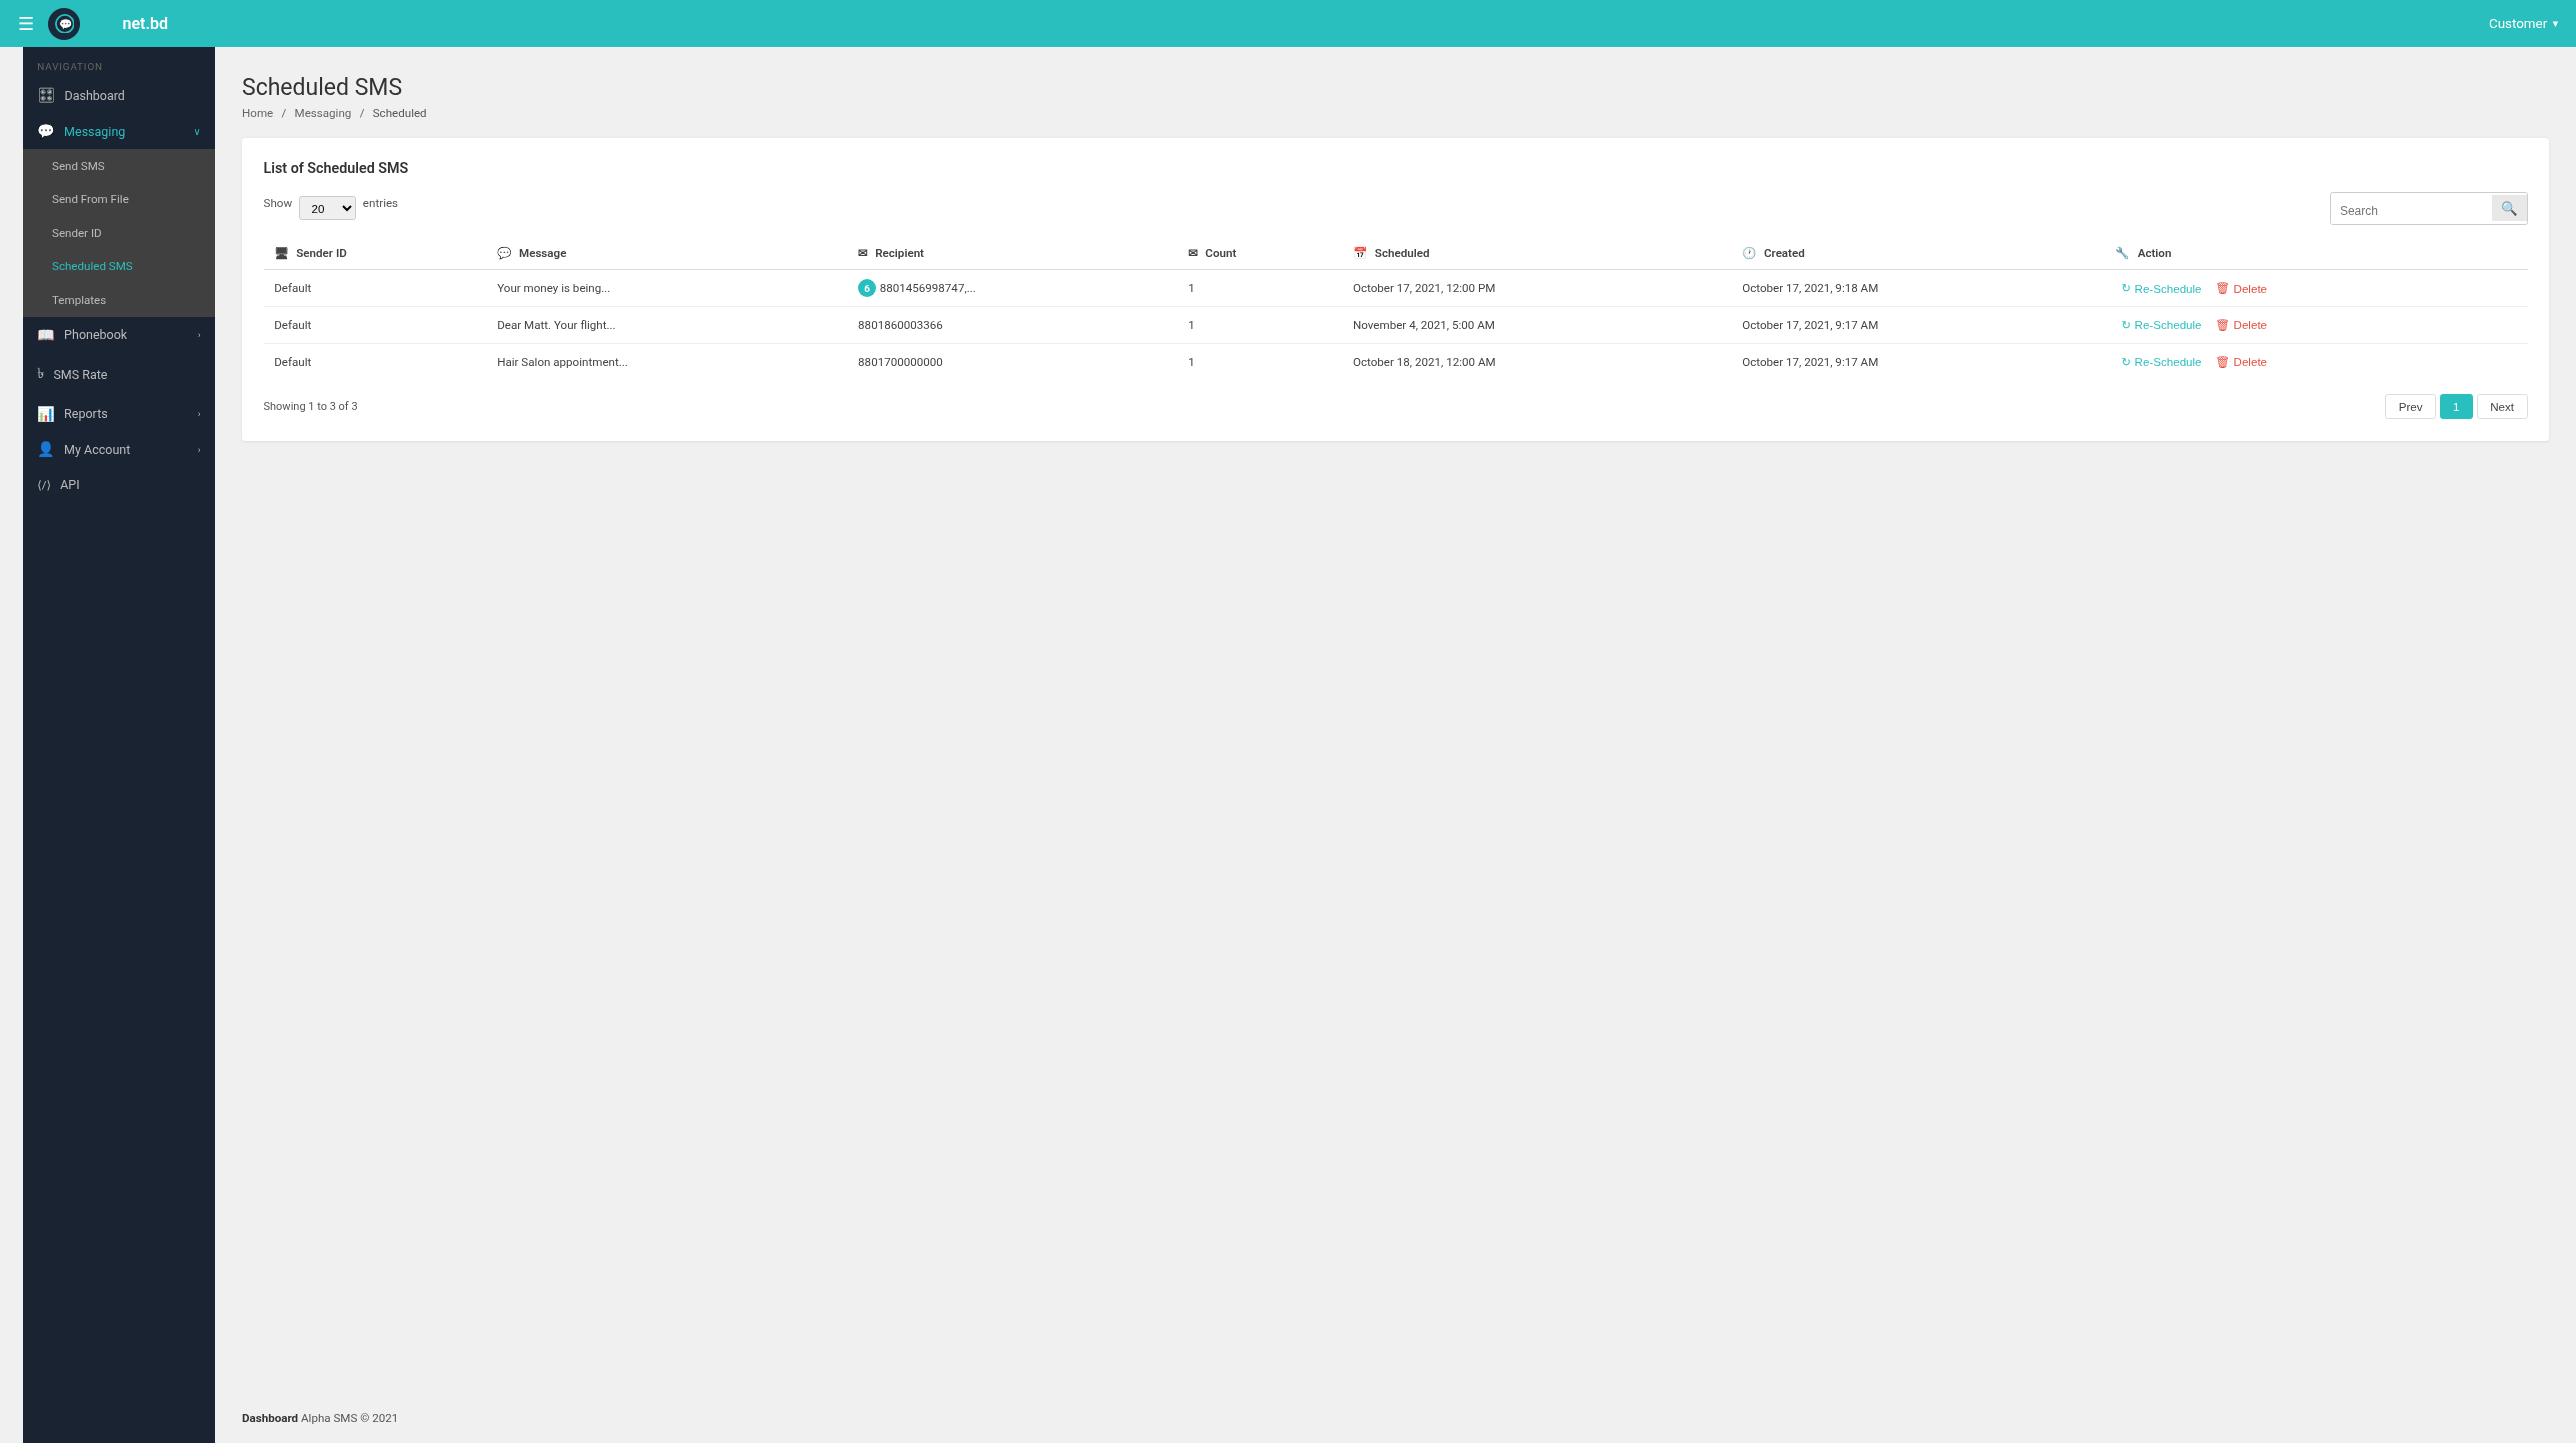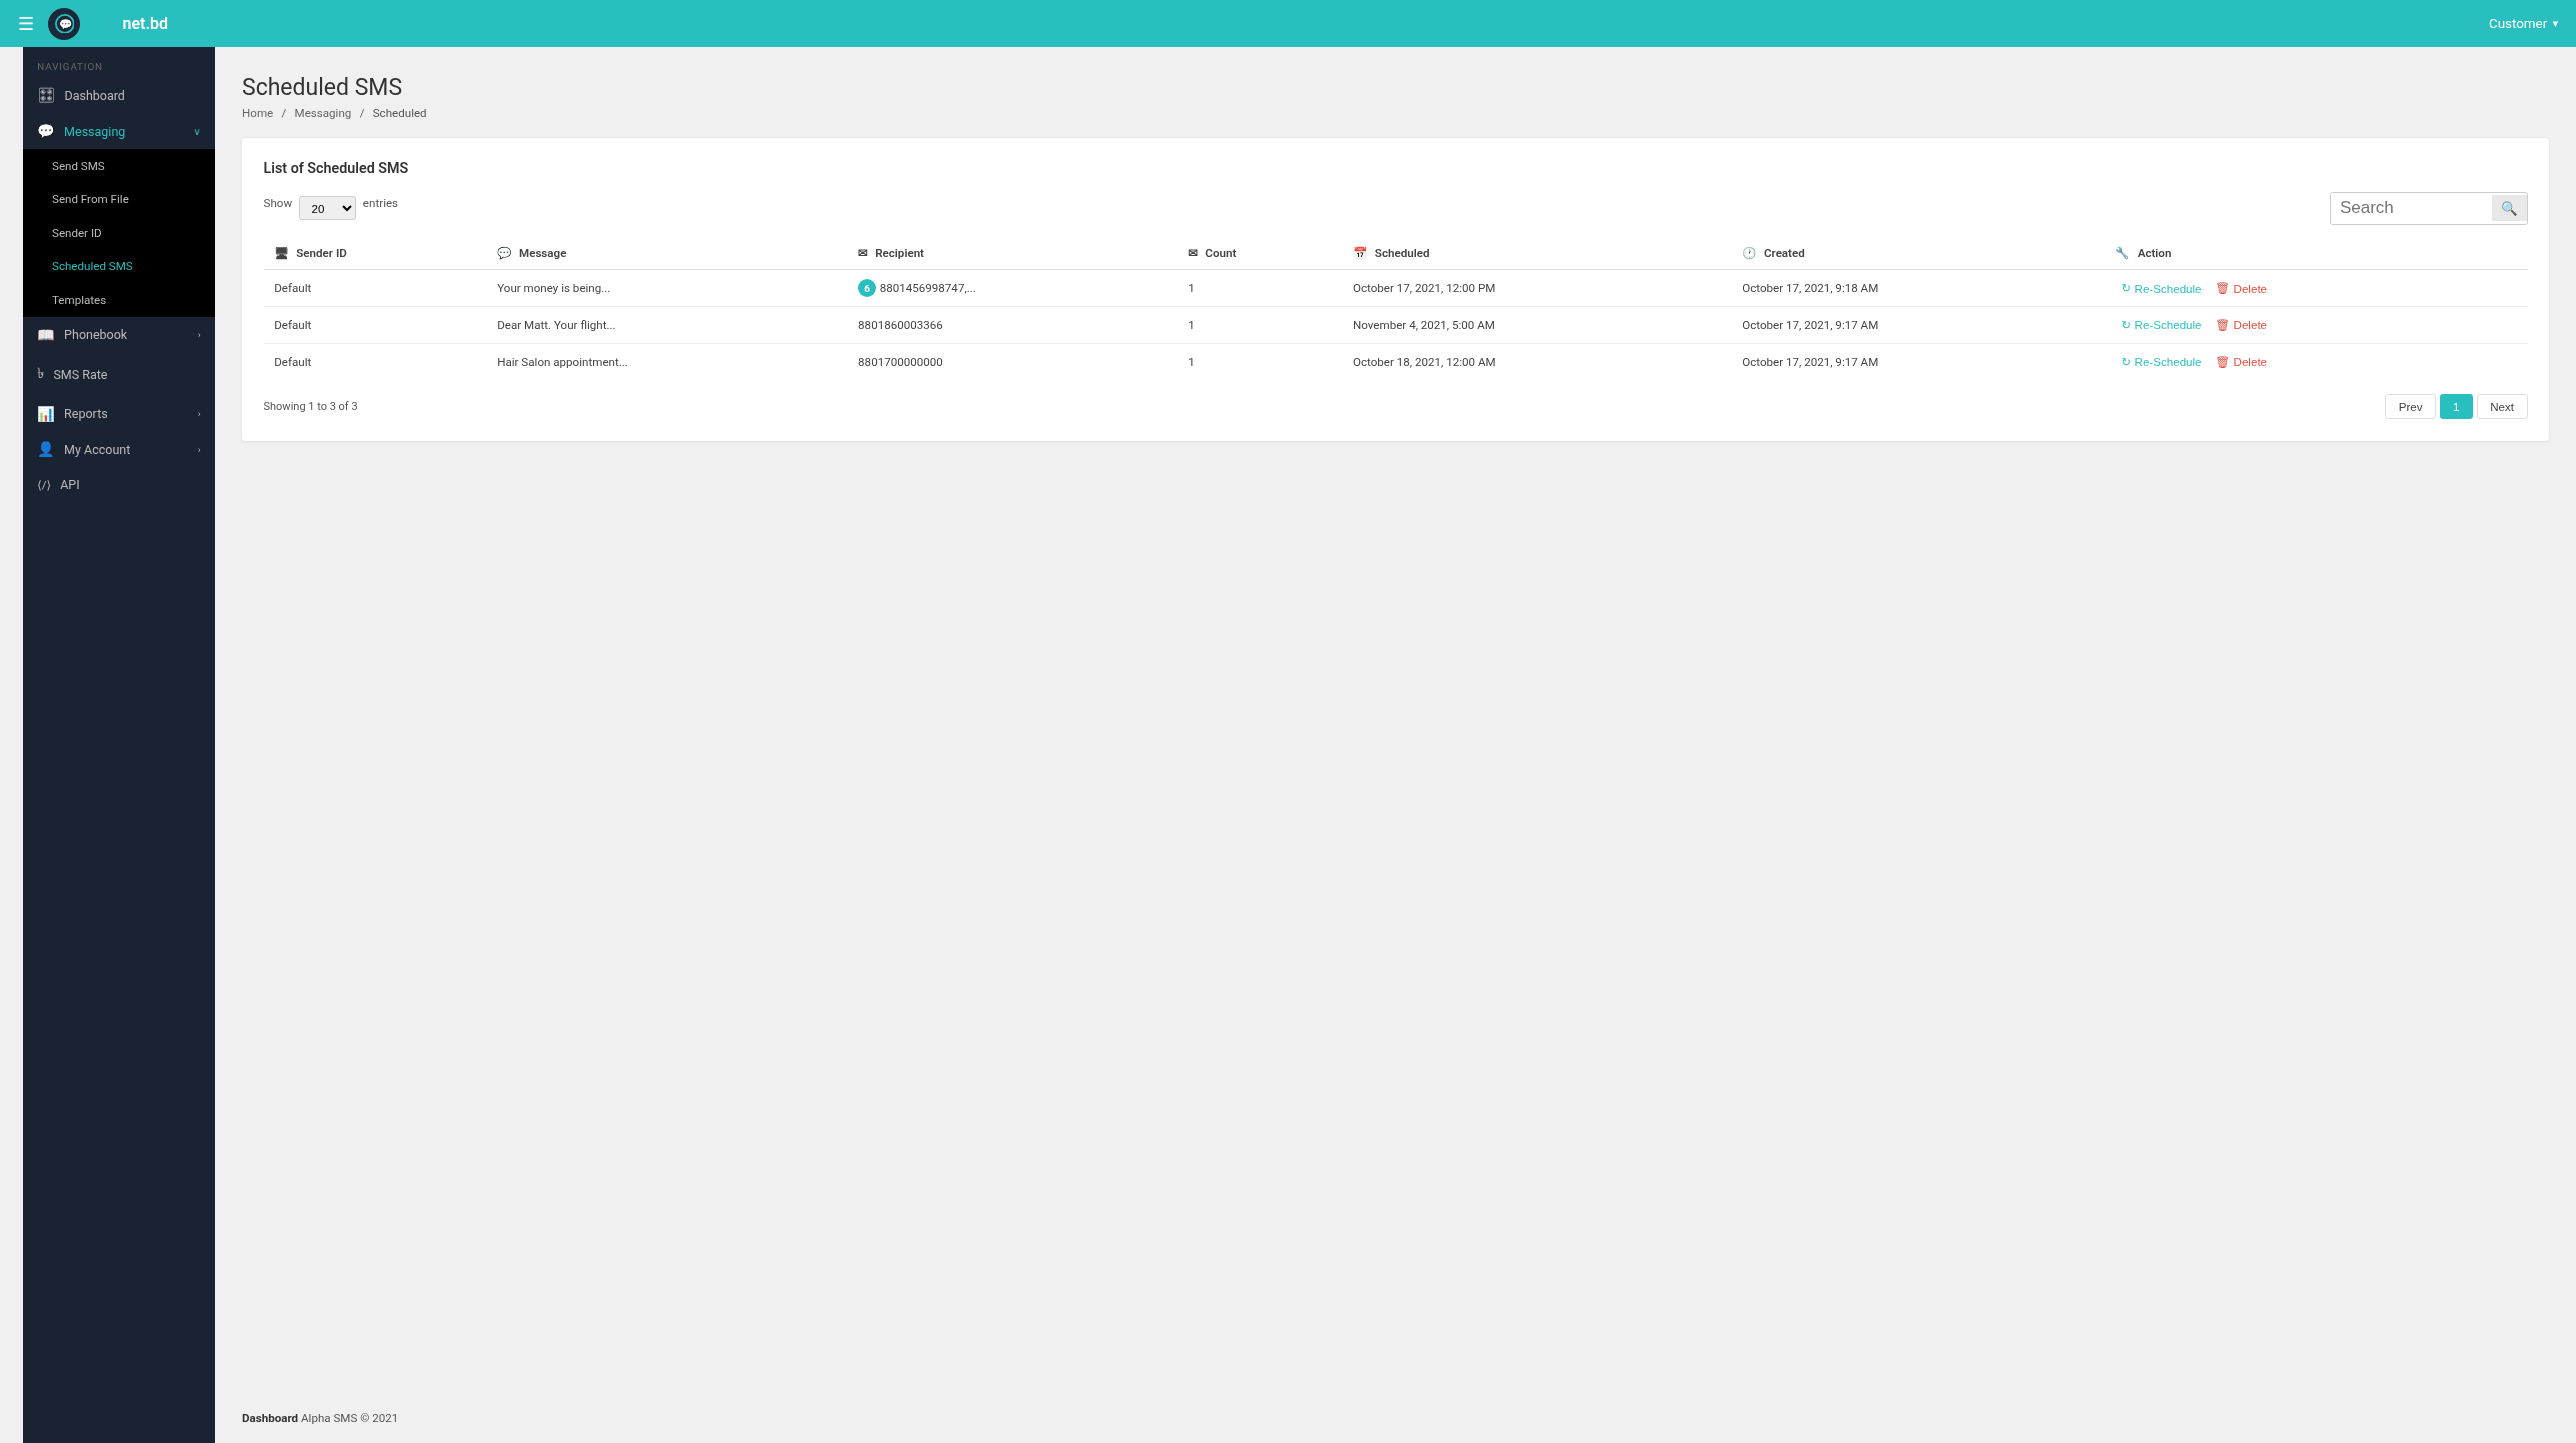--- a/index.html
+++ b/index.html
@@ -54,21 +54,21 @@
       align-items: center;
       padding: 9.8px 14.3px;
       cursor: pointer;
       color: #bbb;
       gap: 9px;
       font-size: 12.5px;
     }
     .sidebar-item.active { color: #2abfbf; }
     .sidebar-item .item-icon { font-size: 14.3px; }
     .sidebar-item .chevron-right { margin-left: auto; font-size: 9.8px; }
-    .sidebar-sub { background: #000000; }
+    .sidebar-sub { background: #404040; }
     .sidebar-sub .sidebar-item { padding-left: 29px; font-size: 11.6px; }
     .sidebar-sub .sidebar-item.active-sub { color: #2abfbf; }
 
     
     .main {
       flex: 1;
       overflow-y: auto;
       display: flex;
       flex-direction: column;
     }
@@ -98,21 +98,21 @@
     .show-entries { display: flex; align-items: flex-start; gap: 7.2px; color: #555; font-size: 11.6px; }
     .show-entries select {
       border: 0.9px solid #ccc;
       border-radius: 2.7px;
       padding: 3.6px 7.2px;
       font-size: 11.6px;
       cursor: pointer;
     }
     .search-box { display: flex; align-items: center; border: 0.9px solid #ccc; border-radius: 2.7px; overflow: hidden; }
     .search-box input {
-      border: none; outline: none; padding: 5.4px 9px; font-size: 17px; width: 161px;
+      border: none; outline: none; padding: 5.4px 9px; font-size: 12px; width: 161px; margin-top: 6px;
     }
     .search-box button {
       background: #e8e8e8; border: none; padding: 5.4px 9px; cursor: pointer; color: #555;
     }
 
     
     table { width: 100%; border-collapse: collapse; font-size: 11.6px; }
     thead tr { border-bottom: 1.8px solid #ddd; }
     th {
       text-align: left;

